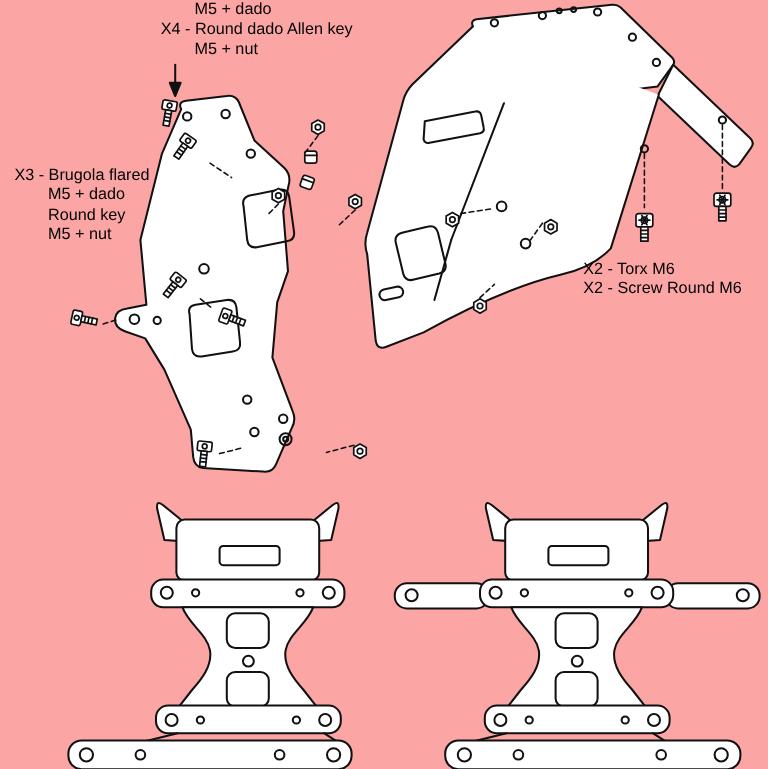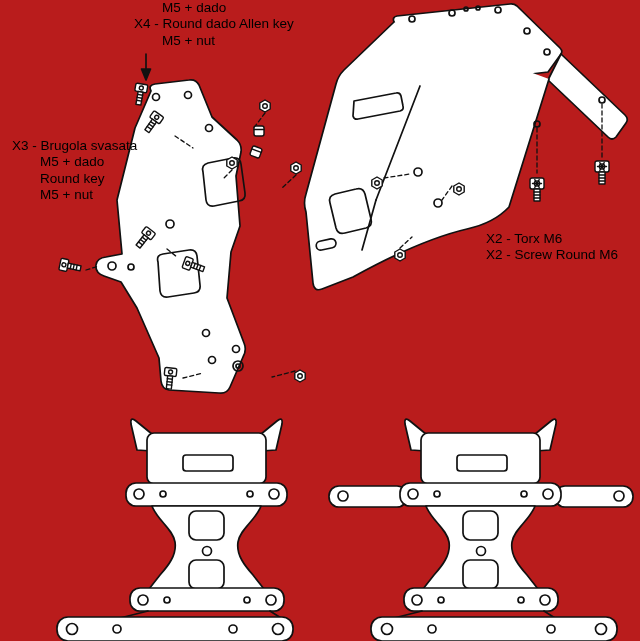--- a/index.html
+++ b/index.html
@@ -1,17 +1,17 @@
 <!DOCTYPE html>
 <html><head>
 <meta charset="utf-8">
 <style>
   html,body{margin:0;padding:0;background:#fff;}
   .canvas{
-    position:relative;width:640px;height:641px;background:#b91c1c;overflow:hidden;
+    position:relative;width:640px;height:641px;background:#fca5a5;overflow:hidden;
     font-family:"Liberation Sans", sans-serif;color:#000;
   }
   .diagram-svg{position:absolute;left:0;top:0;width:640px;height:641px;}
   .label{position:absolute;font-size:13.5px;line-height:16.4px;white-space:nowrap;z-index:2;}
   .ln{height:16.4px;}
   .ind{padding-left:28px;}
 </style>
 </head>
 <body>
 
@@ -256,24 +256,24 @@
     </g>
   </svg>
 
   <div class="label" style="left:134px;top:0px;">
     <div class="ln ind">M5 + dado</div>
     <div class="ln">X4 - Round dado Allen key</div>
     <div class="ln ind">M5 + nut</div>
   </div>
 
   <div class="label" style="left:12px;top:138px;">
-    <div class="ln">X3 - Brugola svasata</div>
+    <div class="ln">X3 - Brugola flared</div>
     <div class="ln ind">M5 + dado</div>
     <div class="ln ind">Round key</div>
     <div class="ln ind">M5 + nut</div>
   </div>
 
-  <div class="label" style="left:486px;top:231px;">
+  <div class="label" style="left:486px;top:216px;">
     <div class="ln">X2 - Torx M6</div>
     <div class="ln">X2 - Screw Round M6</div>
   </div>
 
 </div>
 
 </body></html>

